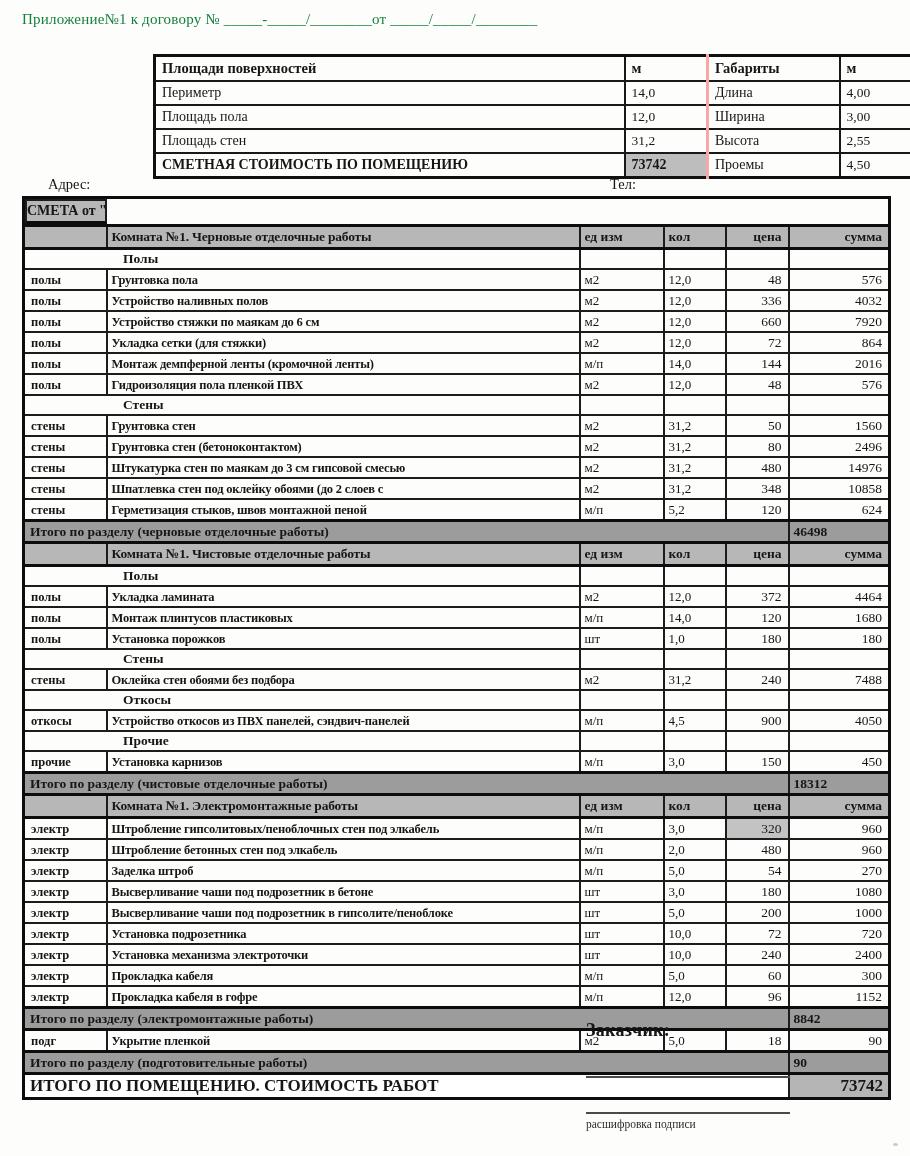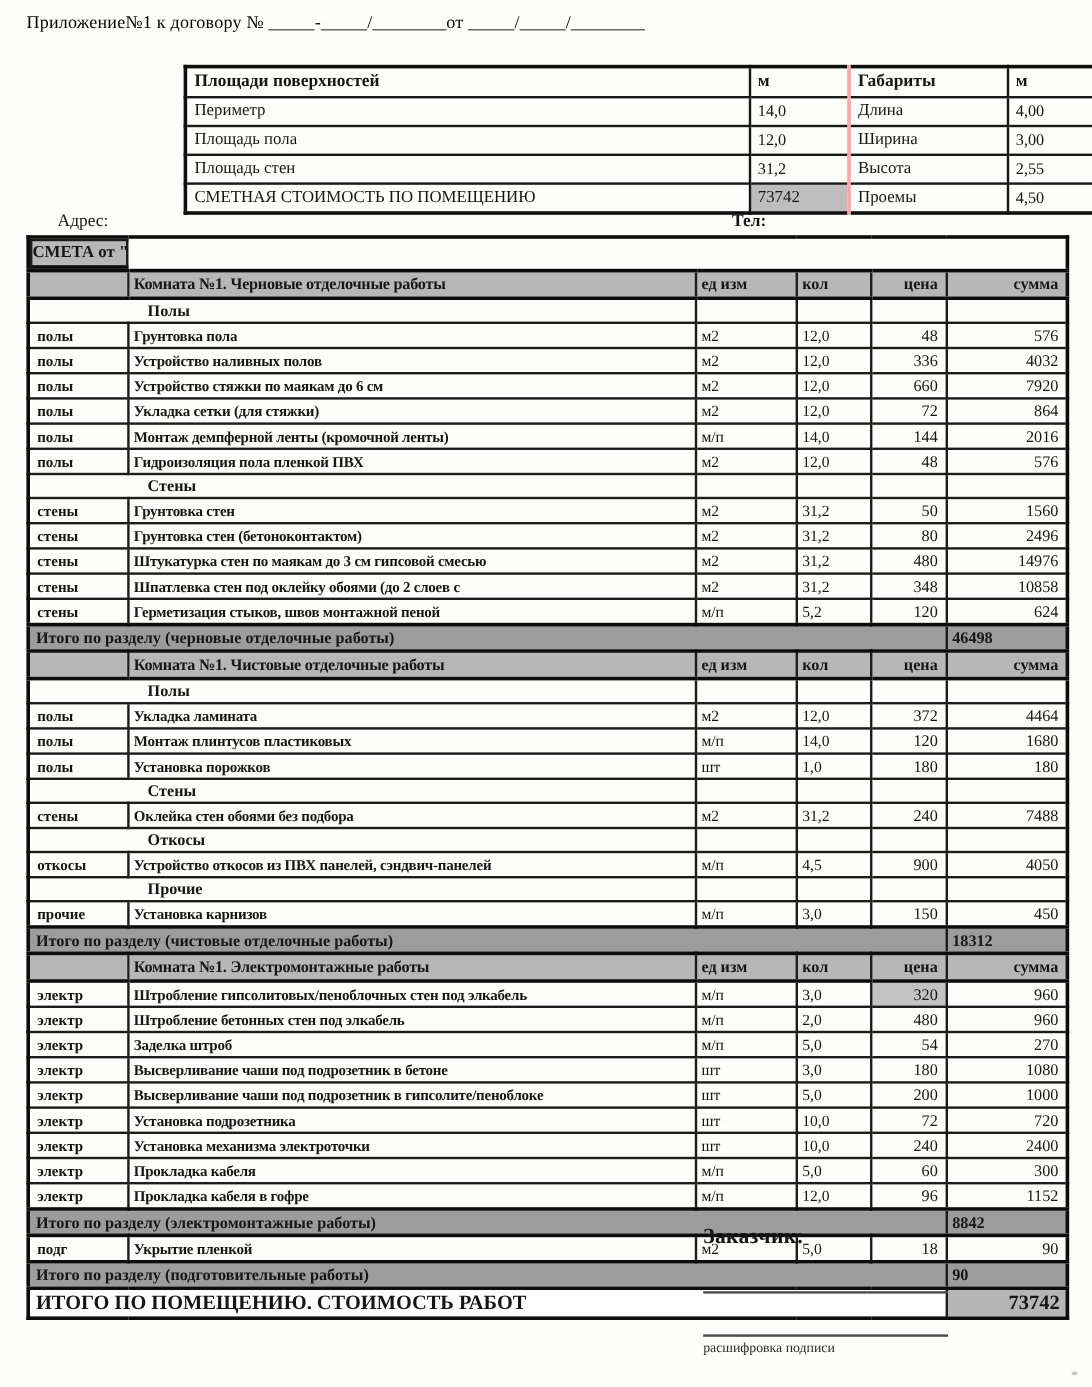--- a/index.html
+++ b/index.html
@@ -5,37 +5,37 @@
   html,body{margin:0;padding:0;}
   body{
     width:910px;height:1156px;position:relative;overflow:hidden;
     background:#fdfdfc;color:#161616;
     font-family:"Liberation Serif","DejaVu Serif",serif;
     -webkit-font-smoothing:antialiased;
   }
   .abs{position:absolute;}
 
   
-  .title-line{left:22px;top:11px;font-size:15px;letter-spacing:.2px;white-space:pre;color:#000000;}
+  .title-line{left:22px;top:11px;font-size:15px;letter-spacing:.2px;white-space:pre;color:#15803d;}
 
   
   table{border-collapse:collapse;table-layout:fixed;}
   .sum-table{left:105px;top:54px;width:783px;border:3px solid #101010;margin-left:48px;}
   .sum-table td{border:2px solid #181818;padding:0 6px;white-space:nowrap;overflow:hidden;
                 height:22px;vertical-align:middle;font-size:14px;}
   .sum-table tr.hdr td{height:23px;font-weight:700;font-size:14.5px;}
   .sum-table td.lbl{font-weight:400;}
   .sum-table td.val{font-weight:400;font-size:13.5px;}
-  .sum-table td.b{font-weight:400;}
+  .sum-table td.b{font-weight:700;}
   .sum-table td.gsep{border-left:3px solid #fca5a5;}
   .cell-hl{background:#bdbdbd;}
 
   
   .addr-label{left:48px;top:176px;font-size:14.5px;font-weight:400;}
-  .phone-label{left:610px;top:176px;font-size:14.5px;font-weight:700;text-align:right;}
+  .phone-label{left:610px;top:176px;font-size:14.5px;font-weight:400;text-align:right;}
 
   
   .est{left:22px;top:196px;width:866px;border:3px solid #0d0d0d;}
   .est td{border:2px solid #1c1c1c;padding:0 4px;white-space:nowrap;overflow:hidden;
           vertical-align:middle;height:19px;line-height:16px;font-size:12.5px;}
   .est td.c-price,.est td.c-sum{text-align:right;padding-right:6px;font-size:13.5px;font-weight:400;}
   .est td.c-qty,.est td.c-unit{font-size:13px;font-weight:400;}
   .est td.c-cat{font-weight:700;padding-left:6px;}
   .est td.c-name{font-weight:700;letter-spacing:-.2px;}
   .est tr.r-smeta td{background:#b7b7b7;height:20px;border-bottom:3px solid #0d0d0d;padding:0;}

